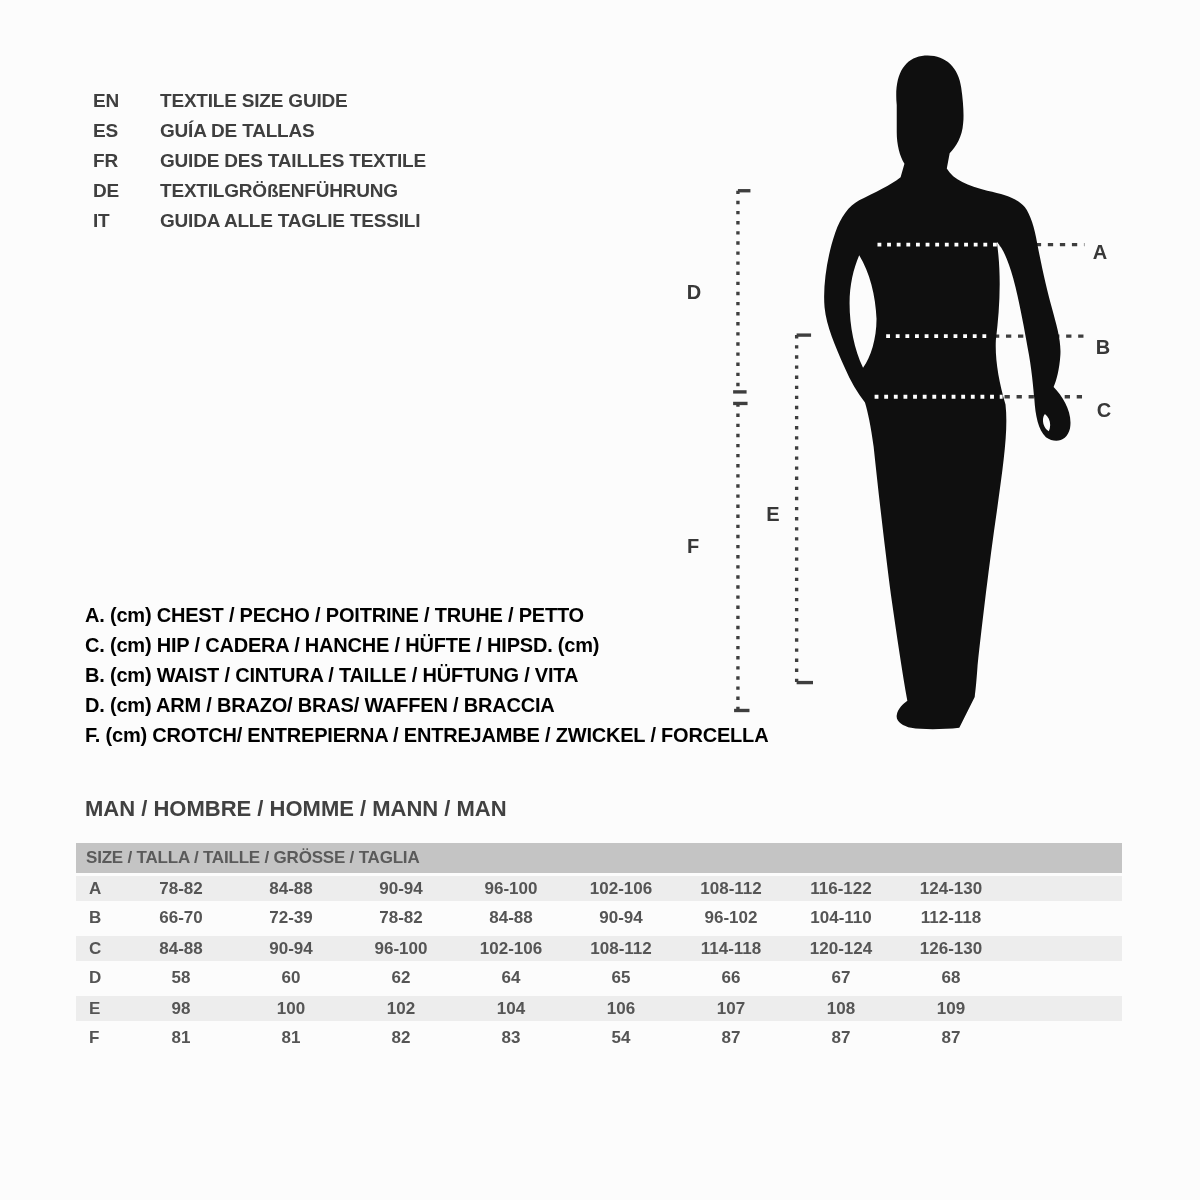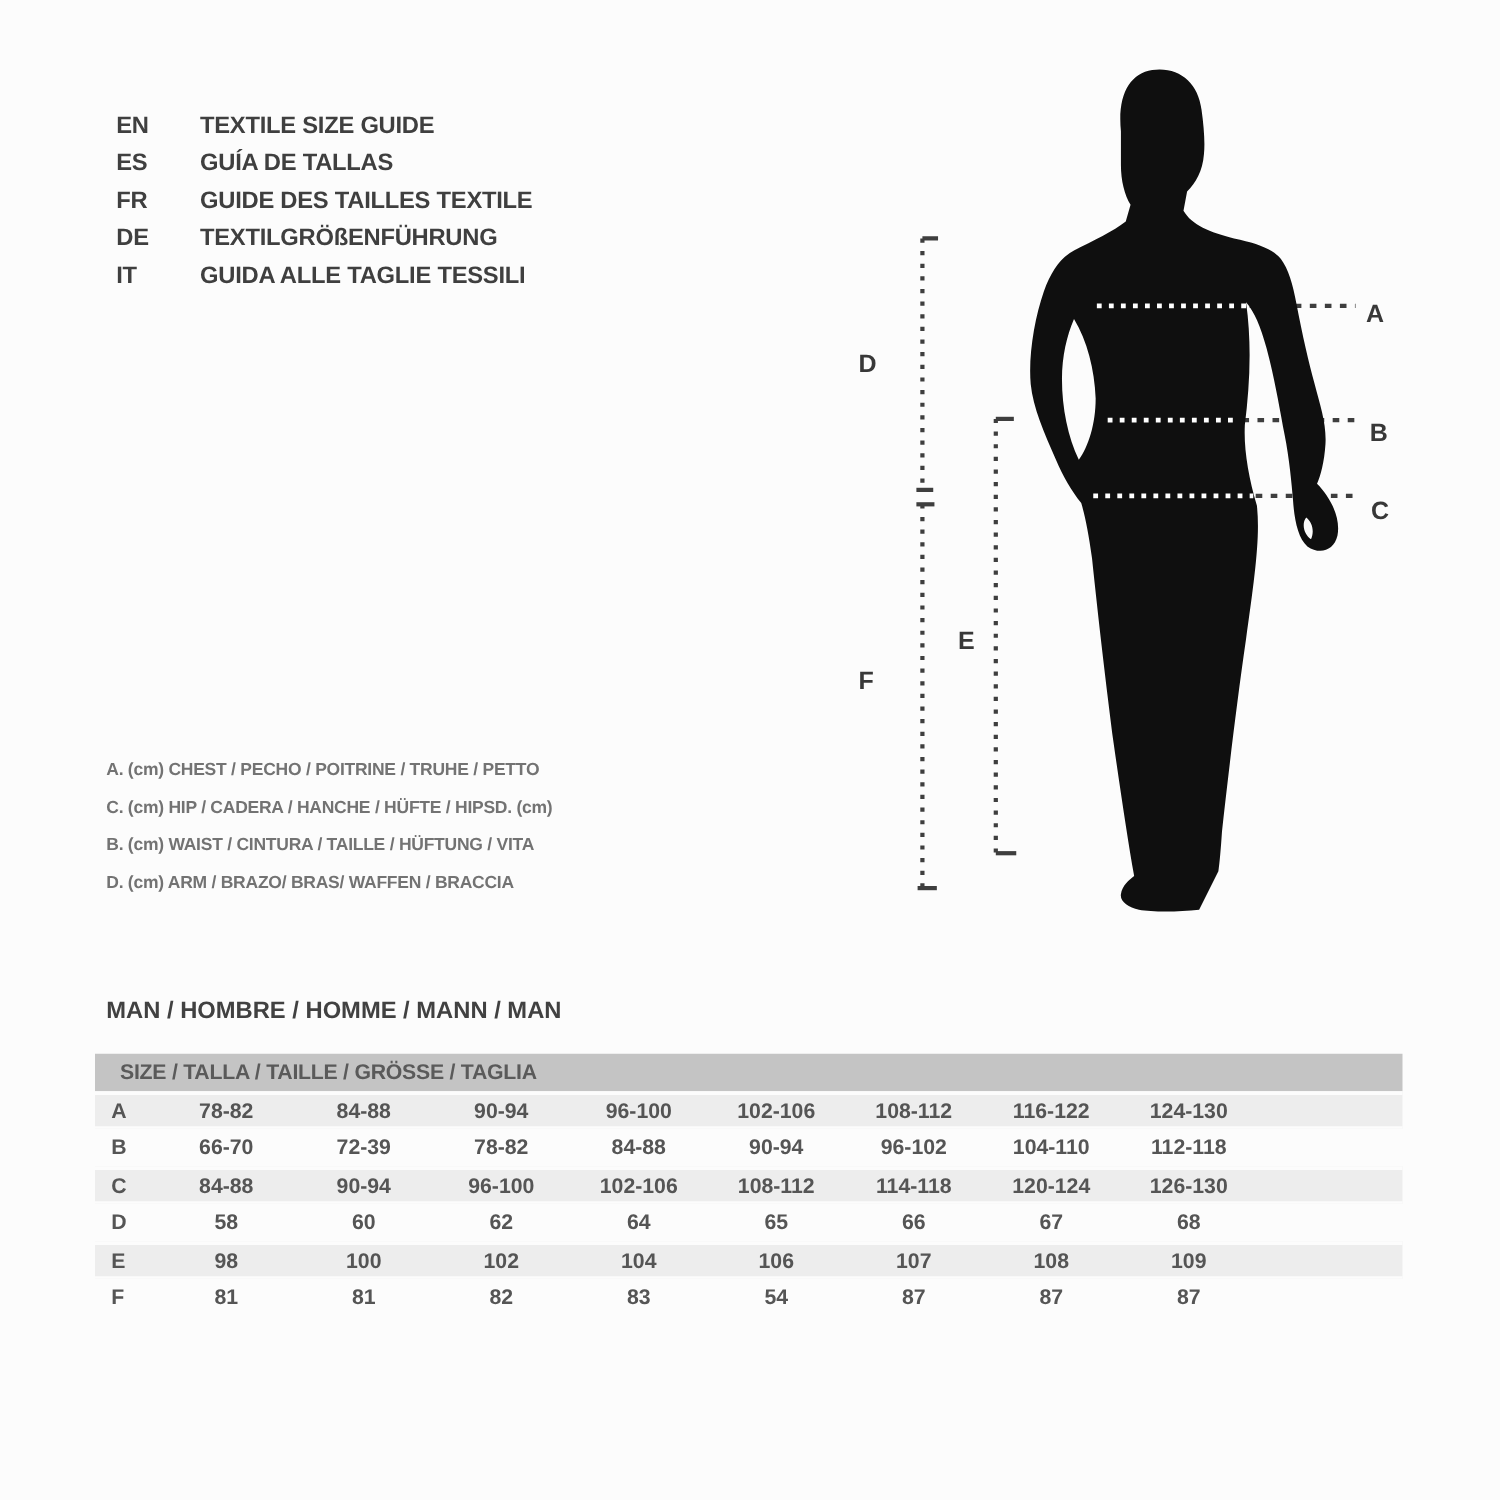--- a/index.html
+++ b/index.html
@@ -19,27 +19,27 @@
   .lang-code{width:67px;flex:0 0 67px;}
   
   .figure{position:absolute;left:640px;top:30px;width:500px;height:770px;margin:0;}
   .figure svg{position:absolute;left:0;top:0;}
   .dim-label{
     position:absolute;transform:translate(-50%,-50%);
     font-size:20px;color:#383838;letter-spacing:0;
   }
   
   .legend{position:absolute;left:85px;top:600px;}
-  .legend-line{height:30px;line-height:30px;font-size:14px;letter-spacing:-0.2px;color:#737373;}
-  .man-label{position:absolute;left:85px;top:794px;height:30px;line-height:30px;font-size:19px;color:#414141;}
+  .legend-line{height:30px;line-height:30px;font-size:20px;letter-spacing:-0.2px;color:#000000;}
+  .man-label{position:absolute;left:85px;top:794px;height:30px;line-height:30px;font-size:22px;color:#414141;}
   
   .size-table{position:absolute;left:76px;top:843px;width:1046px;font-size:17px;color:#555555;}
   .tcap{
     height:30px;line-height:30px;background:#c4c4c4;color:#5a5a5a;
-    padding-left:20px;box-sizing:border-box;letter-spacing:-0.2px;
+    padding-left:10px;box-sizing:border-box;letter-spacing:-0.2px;
   }
   .trow{
     display:grid;
     grid-template-columns:50px repeat(8,110px) 1fr;
     align-items:center;
   }
   .trow.thead{height:35px;}
   .trow.tdata{height:30px;}
   .tlabel{padding-left:13px;text-align:left;}
   .tcell{text-align:center;}
@@ -157,20 +157,21 @@
     <span class="dim-label" style="left:54px;top:262px;">D</span>
     <span class="dim-label" style="left:133px;top:484px;">E</span>
     <span class="dim-label" style="left:53px;top:516px;">F</span>
   </figure>
 
   <section class="legend">
     <div class="legend-line">A. (cm) CHEST / PECHO / POITRINE / TRUHE / PETTO</div>
     <div class="legend-line">C. (cm) HIP / CADERA / HANCHE / HÜFTE / HIPSD. (cm)</div>
     <div class="legend-line">B. (cm) WAIST / CINTURA / TAILLE / HÜFTUNG / VITA</div>
     <div class="legend-line">D. (cm) ARM / BRAZO/ BRAS/ WAFFEN / BRACCIA</div>
+    <div class="legend-line">F. (cm) CROTCH/ ENTREPIERNA / ENTREJAMBE / ZWICKEL / FORCELLA</div>
   </section>
   <div class="man-label">MAN / HOMBRE / HOMME / MANN / MAN</div>
 
   <div class="size-table">
     <div class="tcap">SIZE / TALLA / TAILLE / GRÖSSE / TAGLIA</div>
 
 
     <div class="trow tdata striped">
       <span class="tlabel">A</span>
       <span class="tcell">78-82</span>

